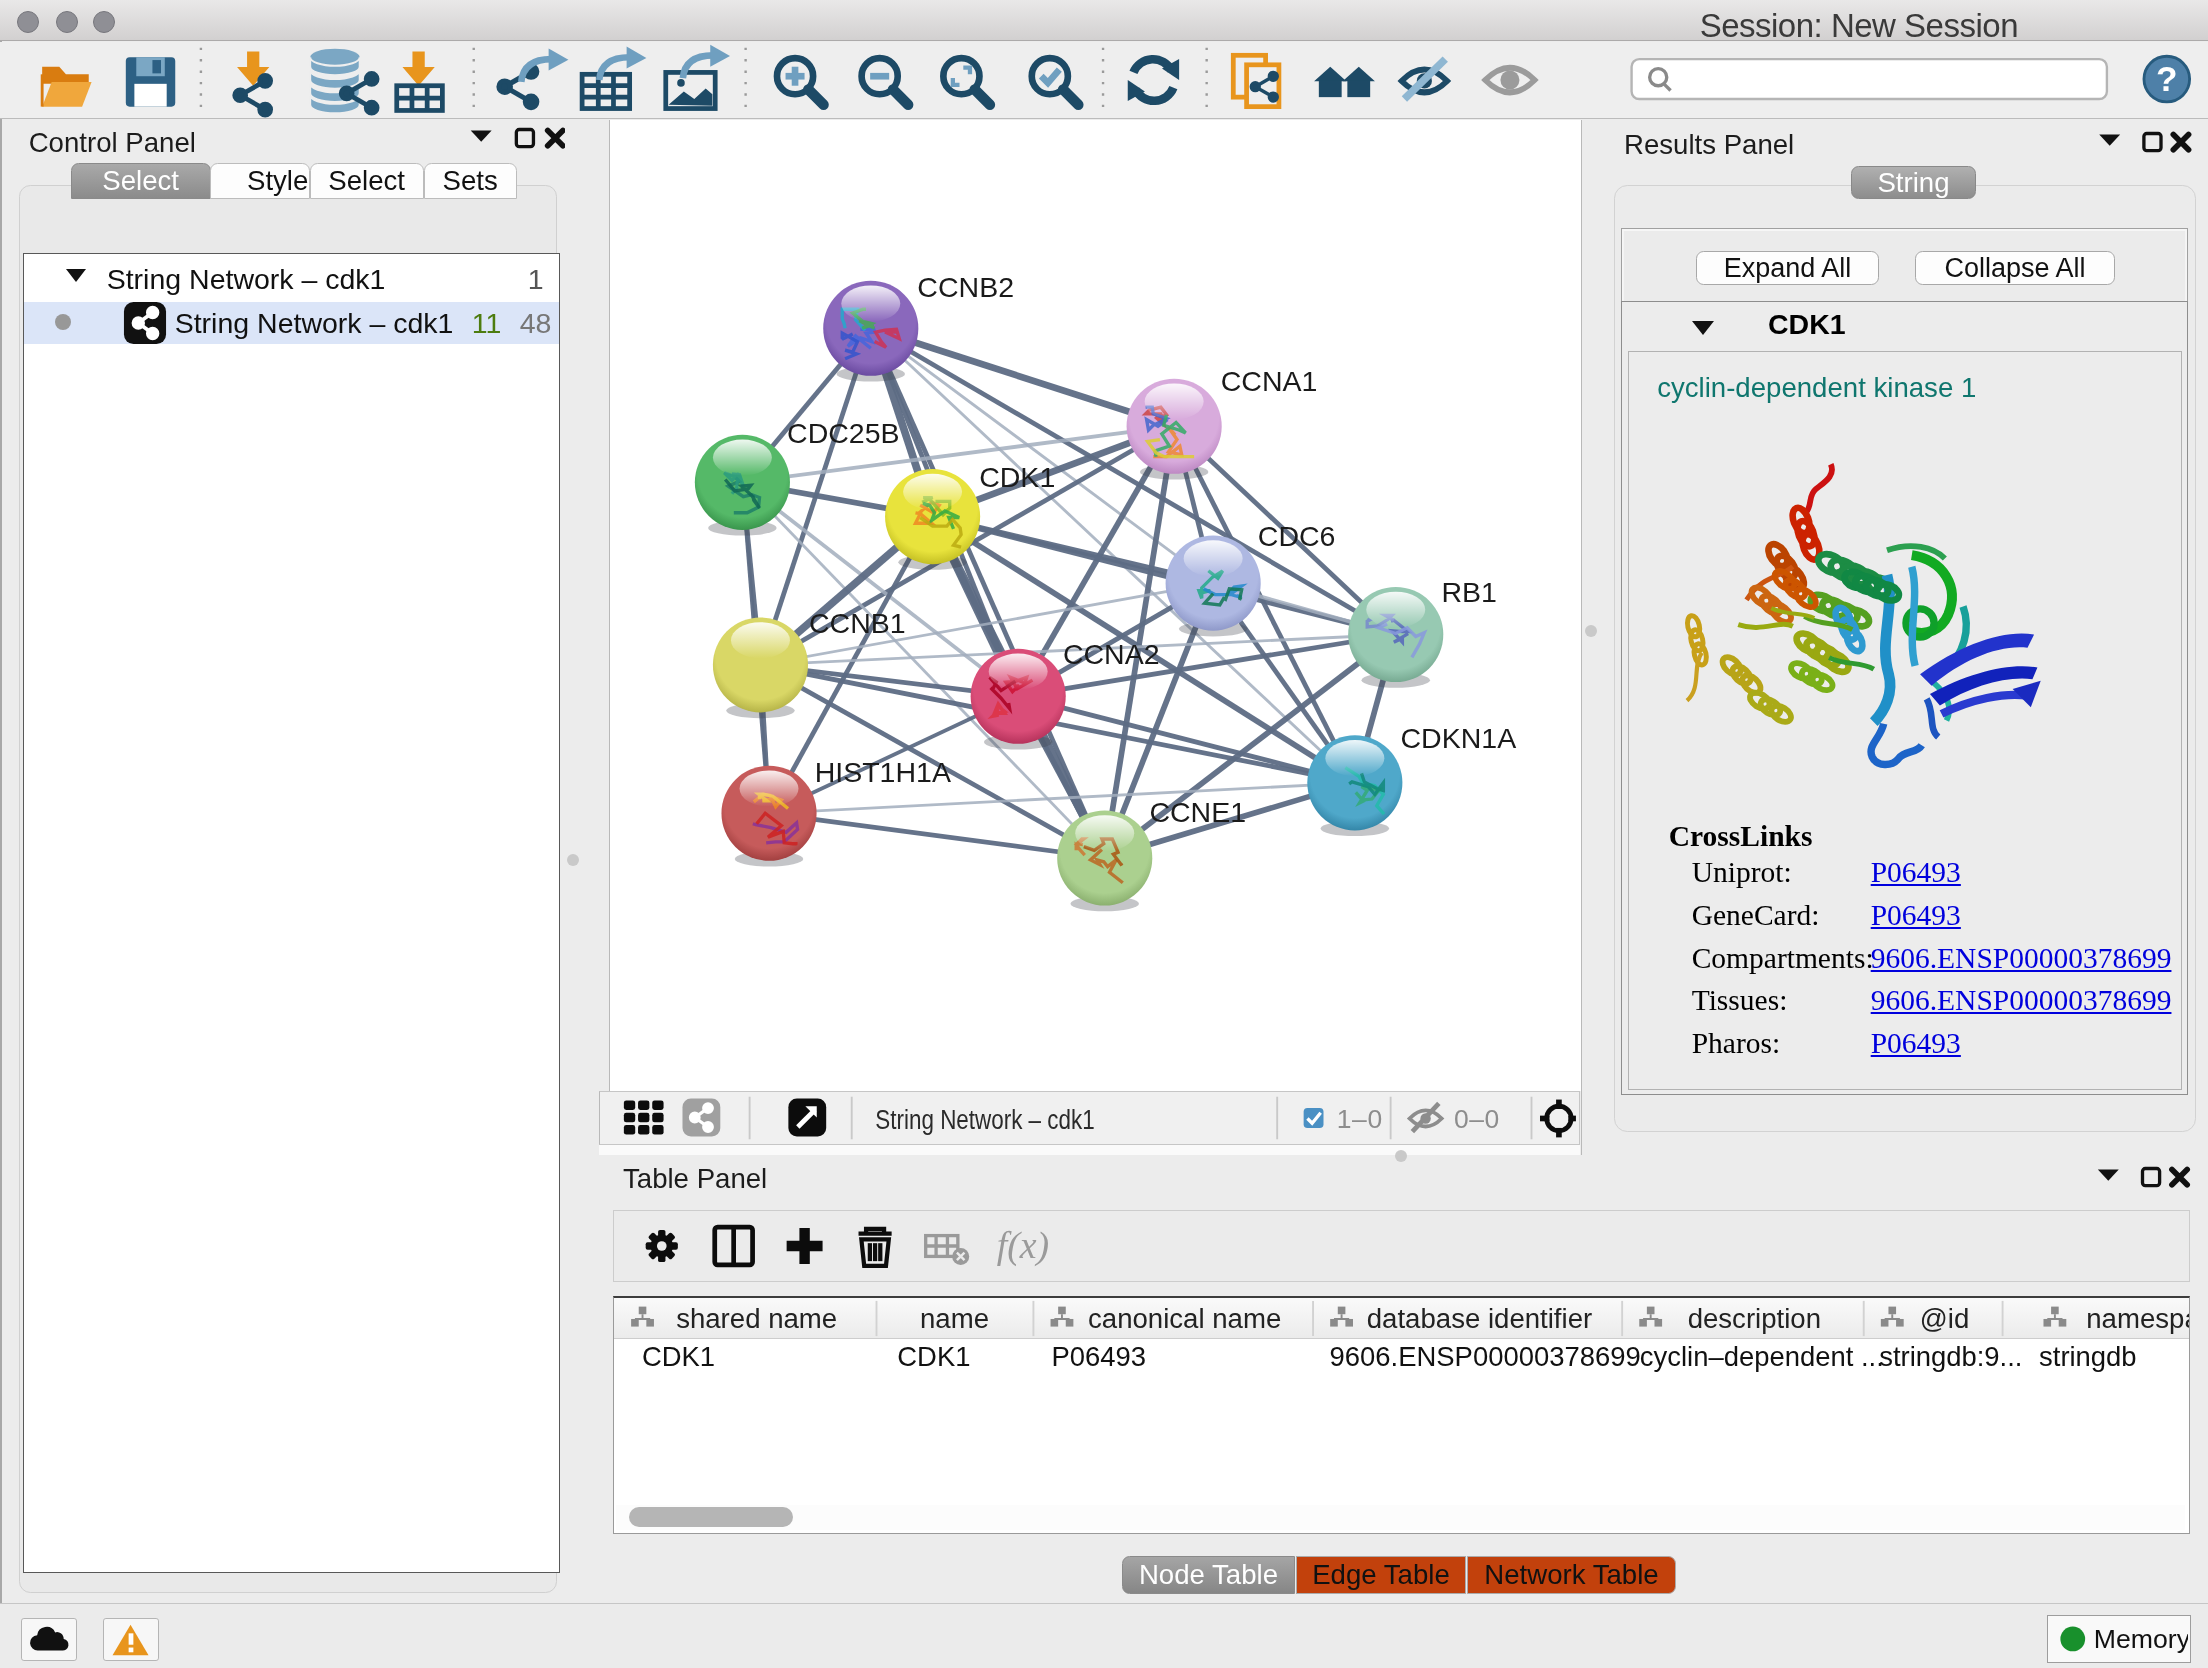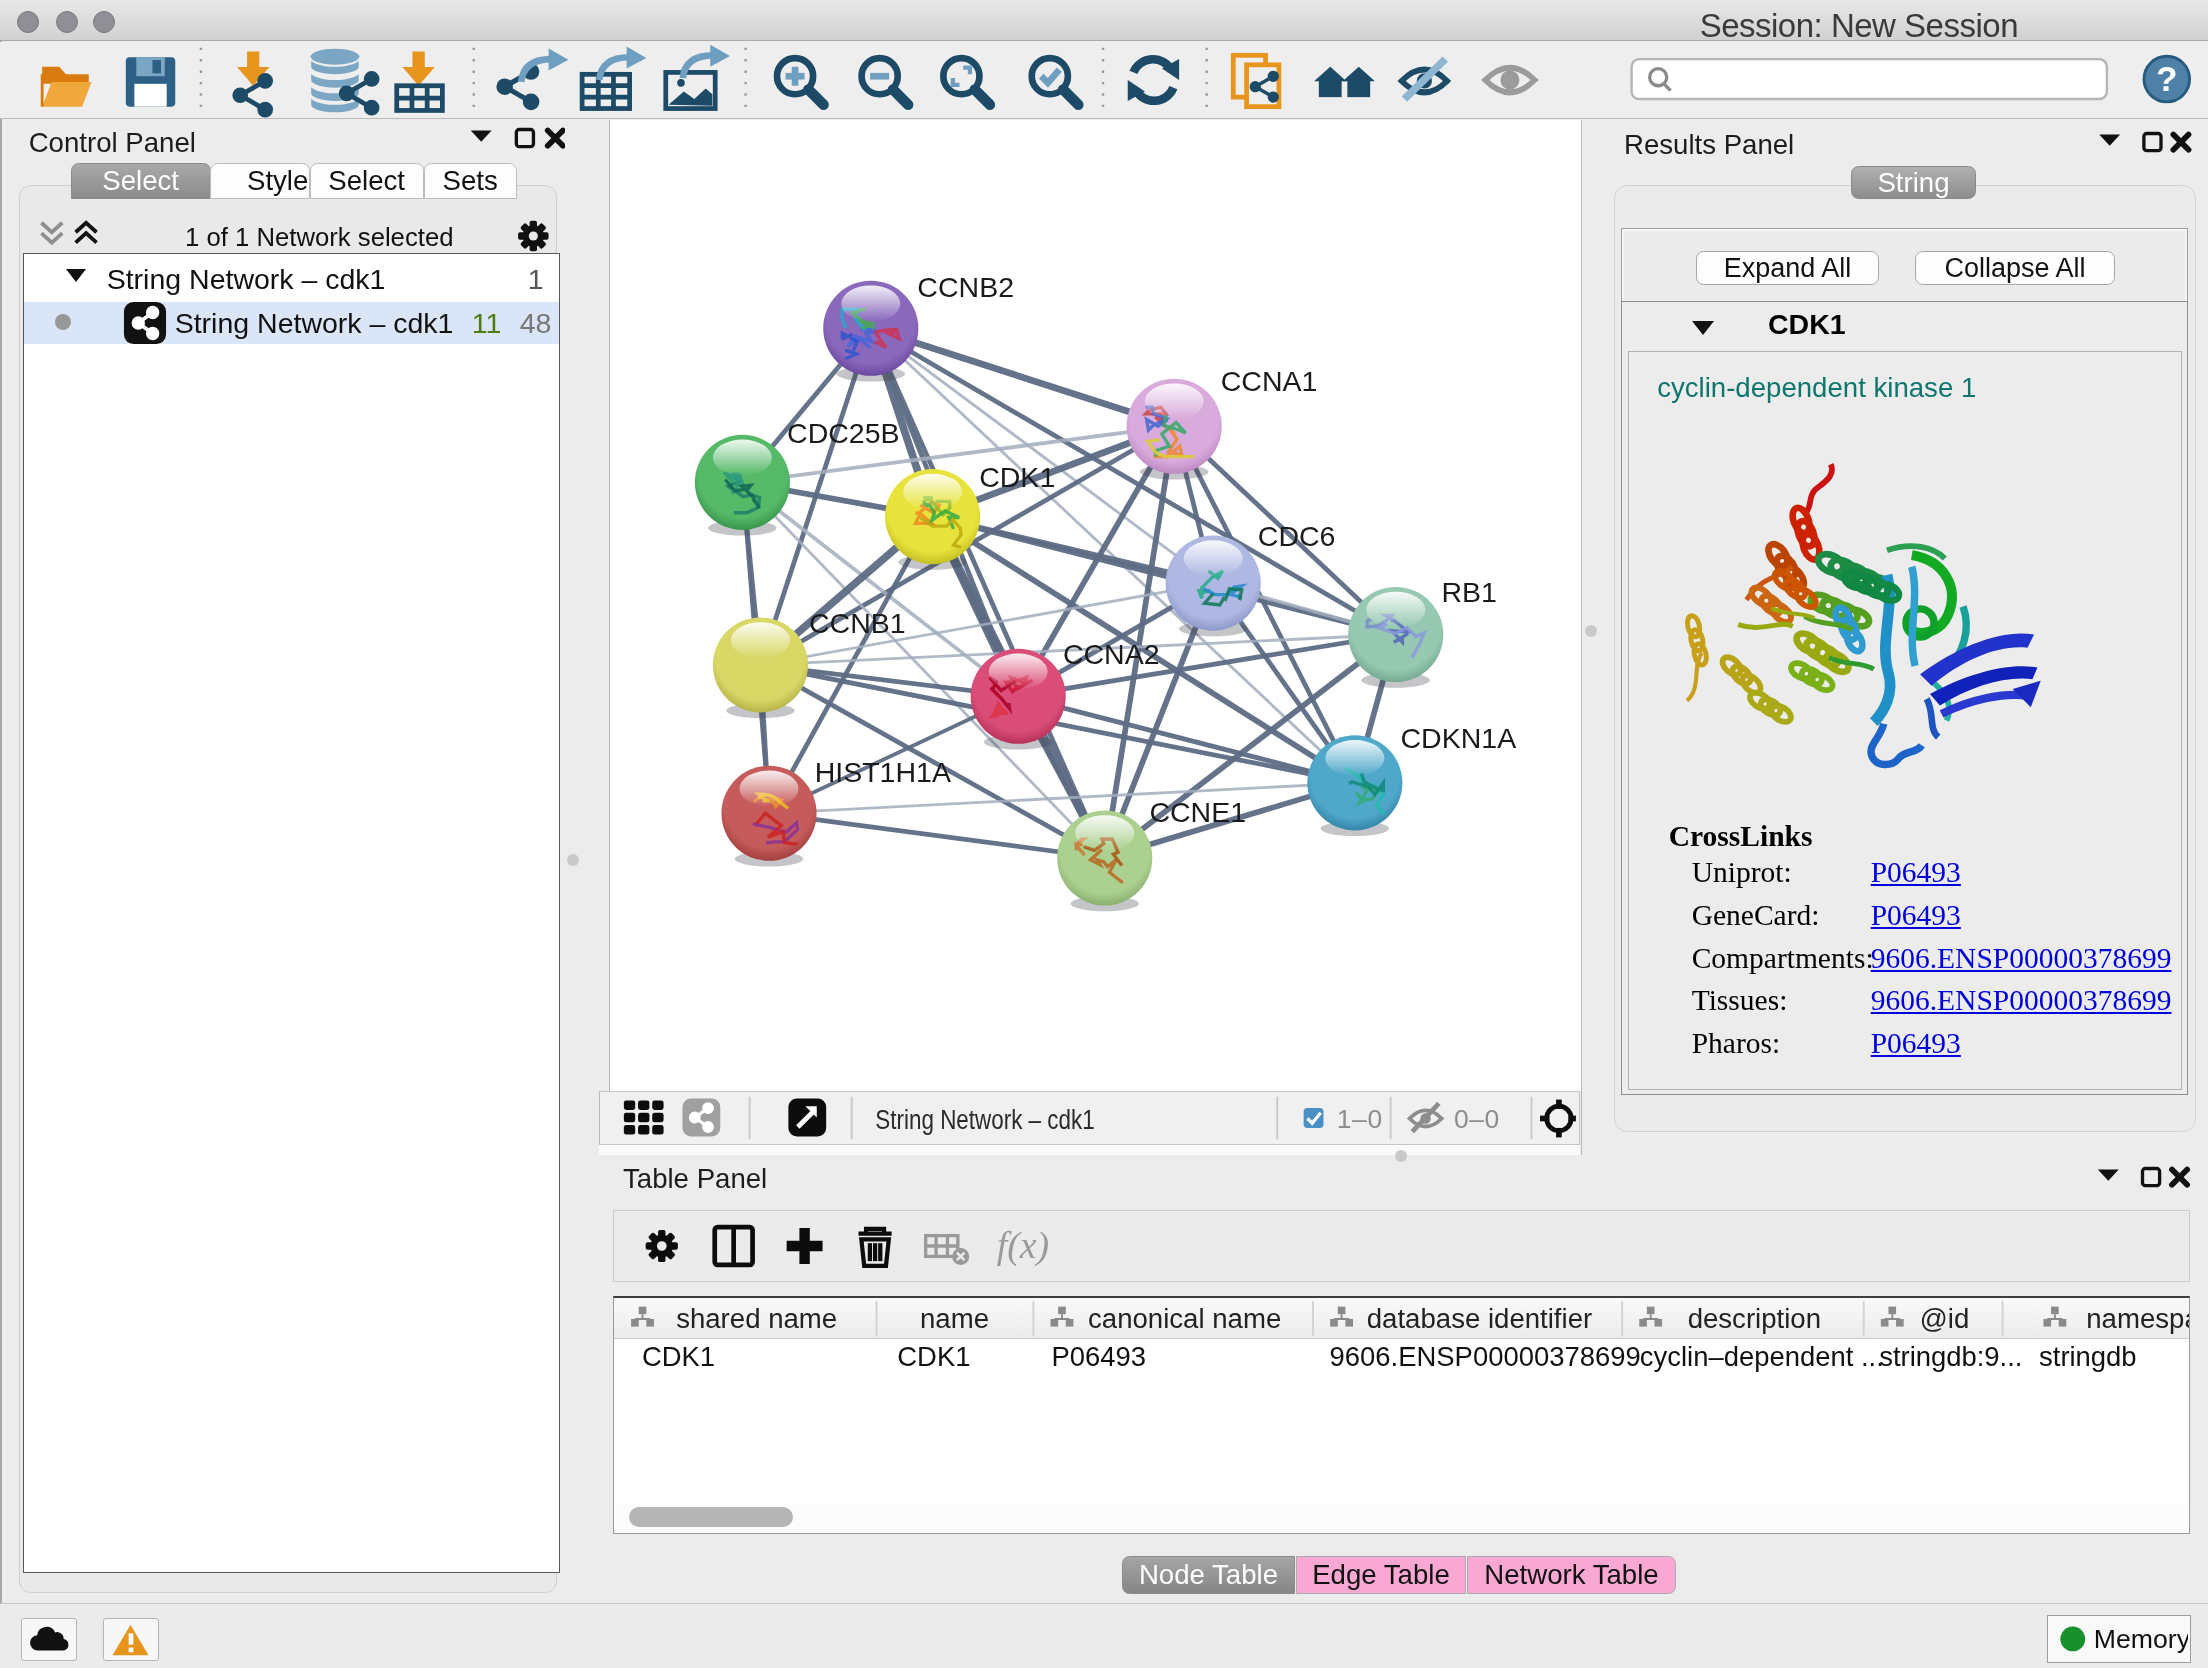--- a/index.html
+++ b/index.html
@@ -61,21 +61,21 @@
   #tp-toolbar { position:absolute; left:37px; top:55px; width:1577px; height:72px;
     background:#ebebeb; border:1px solid #cccccc; }
   #tp-table { position:absolute; left:37px; top:141px; width:1577px; height:238px;
     background:#ffffff; border:1px solid #9a9a9a; border-top:2.9px solid #3d3d3d; }
   #tp-head { position:absolute; left:0; top:0; width:100%; height:41px;
     background:linear-gradient(#fafafa,#ebebeb); border-bottom:1px solid #cdcdcd;
     font-size:27.6px; color:#222; }
   #tp-row { position:absolute; left:0; top:42px; width:100%; height:35px; font-size:27.6px; color:#111; }
   #tp-scroll { position:absolute; left:1.9px; bottom:2.9px; width:1569px; height:25px; background:#fcfcfc; }
   #tp-thumb { position:absolute; left:13.3px; top:1.9px; width:164px; height:20px; background:#b5b5b5; border-radius:10.5px; }
-  .btab { position:absolute; top:401px; height:38px; background:#f9a8d4; border:1px solid #ababab;
+  .btab { position:absolute; top:401px; height:38px; background:#c2410c; border:1px solid #ababab;
     font-size:27.6px; color:#111; text-align:center; line-height:36px; }
   .btab.sel { background:linear-gradient(#a5a5a5,#868686); color:#fff; border-color:#8a8a8a; }
 
 .xrow { position:absolute; left:0; width:100%; height:38px; font-family:"Liberation Serif", serif; font-size:29.5px; color:#000; }
   .xl { position:absolute; left:63px; }
   .xv { position:absolute; left:242px; color:#0000dd; text-decoration:underline; }
 
   
   #status { position:absolute; left:0; top:1603px; width:2208px; height:66px;
     background:#ebebeb; border-top:1px solid #c6c6c6; }
@@ -228,39 +228,20 @@
   <svg width="559" height="57" viewBox="0 0 588 60" style="position:absolute;left:0;top:0;">
       <path d="M489 11 h22 l-11 12 Z" fill="#111"></path>
       <rect x="537" y="10" width="18" height="18" rx="3" fill="none" stroke="#111" stroke-width="3.5"></rect>
       <path d="M570 11 l16 16 M586 11 l-16 16" stroke="#111" stroke-width="6" stroke-linecap="round"></path>
     </svg>
   <div class="ptab sel" style="left:65px; top:43px; width:140px; border-radius:7.6px 7.6px 0 0;">Select</div>
   <div class="ptab" style="left:204px; top:43px; width:100px; border-radius:7.6px 7.6px 0 0;padding-left:36px;">Style</div>
   <div class="ptab" style="left:304px; top:43px; width:114px; border-radius:7.6px 7.6px 0 0;">Select</div>
   <div class="ptab" style="left:418px; top:43px; width:93px; border-radius:7.6px 7.6px 0 0;">Sets</div>
   <div id="cp-sub"></div>
-  <div id="cp-bar"><svg width="550" height="44" viewBox="0 0 578 46">
-        <g stroke="#8f8f8f" stroke-width="4" fill="none">
-          <path d="M34 8 l11 10 l11 -10"></path>
-          <path d="M34 19 l11 10 l11 -10"></path>
-        </g>
-        <g stroke="#111" stroke-width="4" fill="none">
-          <path d="M70 18 l11 -10 l11 10"></path>
-          <path d="M70 29 l11 -10 l11 10"></path>
-        </g>
-        <text x="185" y="32" font-family="Liberation Sans, sans-serif" font-size="27" fill="#111">1 of 1 Network selected</text>
-        <g fill="#111">
-          <rect x="547.1" y="6" width="7.8" height="32" rx="2" transform="rotate(0 551 22)"></rect>
-          <rect x="547.1" y="6" width="7.8" height="32" rx="2" transform="rotate(45 551 22)"></rect>
-          <rect x="547.1" y="6" width="7.8" height="32" rx="2" transform="rotate(90 551 22)"></rect>
-          <rect x="547.1" y="6" width="7.8" height="32" rx="2" transform="rotate(135 551 22)"></rect>
-          <circle cx="551" cy="22" r="11.2" fill="#111"></circle>
-          <circle cx="551" cy="22" r="4.8" fill="#e9e9e9"></circle>
-        </g>
-      </svg></div>
   <div id="cp-list">
     <div class="cl-row">
       <span style="position:absolute;left:42px;top:15px;width:0;height:0;border-left:10.5px solid transparent;border-right:10.5px solid transparent;border-top:13.3px solid #111;"></span>
       <span style="position:absolute;left:83px;top:8.6px;">String Network – cdk1</span>
       <span style="position:absolute;right:15px;top:8.6px;color:#555;">1</span>
     </div>
     <div class="cl-row sel">
       <span style="position:absolute;left:31px;top:12.4px;width:16px;height:16px;border-radius:50%;background:#989898;"></span>
       <svg width="44" height="44" viewBox="0 0 46 46" style="position:absolute;left:99px;top:-1px;">
           <rect x="1" y="1" width="44" height="44" rx="10" fill="#111"></rect>

